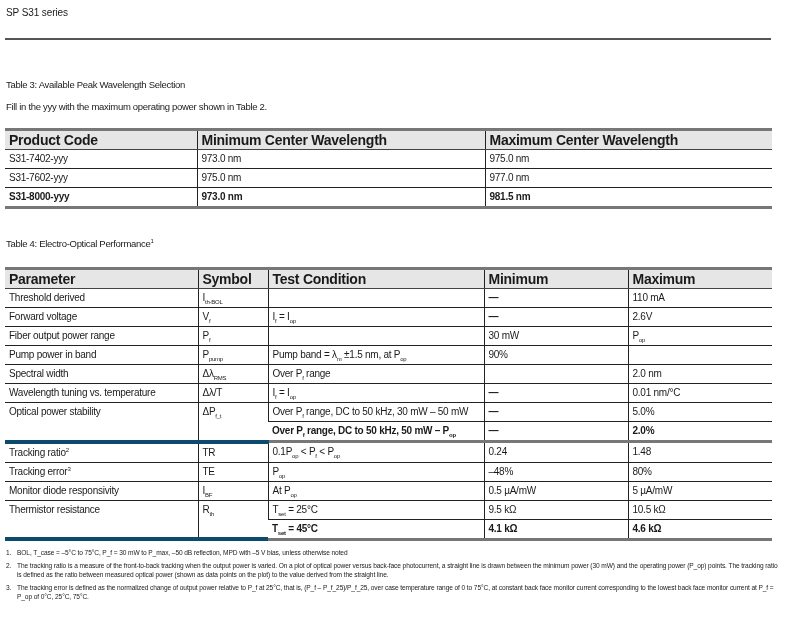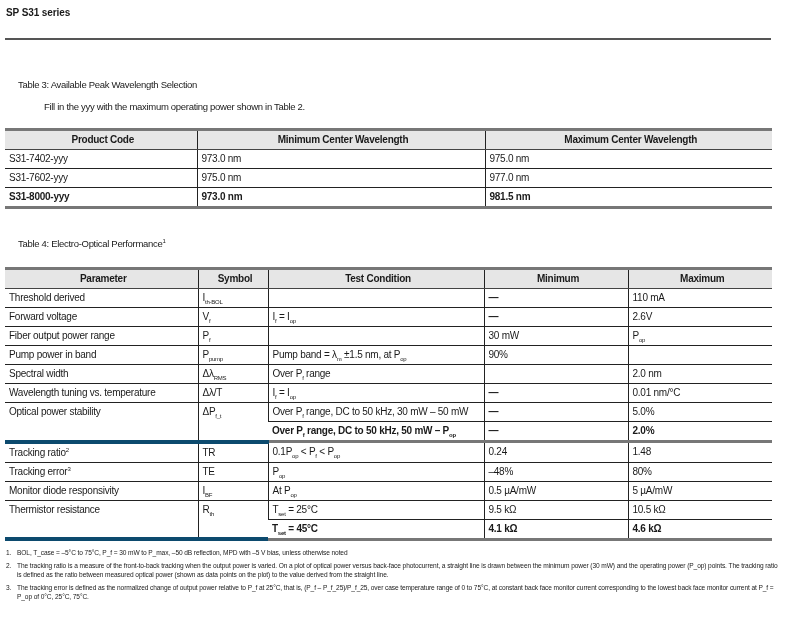--- a/index.html
+++ b/index.html
@@ -1,57 +1,57 @@
 <!DOCTYPE html>
 <html><head>
 <meta charset="utf-8">
 <style>
   html, body { margin: 0; padding: 0; background: #ffffff; }
   body {
     width: 787px; height: 618px; position: relative; overflow: hidden;
     font-family: "Liberation Sans", "DejaVu Sans", sans-serif;
     color: #1a1a1a;
   }
-  .series-title { position: absolute; left: 6px; top: 7px; font-size: 10px; letter-spacing: -0.1px; font-weight: bold; }
+  .series-title { position: absolute; left: 6px; top: 7px; font-size: 10px; letter-spacing: -0.1px; }
   .top-rule { position: absolute; left: 5px; top: 38px; width: 766px; height: 2px; background: #555; }
-  .caption { position: absolute; left: 18px; font-size: 9.5px; letter-spacing: -0.3px; }
+  .caption { position: absolute; left: 6px; font-size: 9.5px; letter-spacing: -0.3px; }
   table.spec {
     position: absolute; left: 5px; width: 767px;
     border-collapse: collapse; table-layout: fixed;
     font-size: 10px; letter-spacing: -0.25px;
   }
   table.spec th, table.spec td {
     padding: 0 0 0 4px; height: 18px; line-height: 18px;
     text-align: left; vertical-align: top; white-space: nowrap;
     border-bottom: 1px solid #222;
     border-left: 1px solid #222;
   }
   table.spec th:first-child, table.spec td:first-child { border-left: none; }
   table.spec thead th {
-    background: #e6e6e6; font-weight: bold; font-size: 10px;
-    border-top: 3px solid #777; border-bottom: 1px solid #444; text-align: center;
+    background: #e6e6e6; font-weight: bold; font-size: 14px;
+    border-top: 3px solid #777; border-bottom: 1px solid #444;
   }
   table.spec tr.group-end td { border-bottom: 3px solid #777; font-weight: bold; }
   table.spec td.span-cell { border-bottom: 4px solid #0c4a6e; }
   sub { font-size: 6px; vertical-align: -3px; line-height: 0; }
   sup { font-size: 6px; vertical-align: 4px; line-height: 0; }
   .dash { font-weight: bold; }
   .footnotes { position: absolute; left: 6px; top: 548px; width: 772px; font-size: 6.6px; line-height: 9px; letter-spacing: -0.1px; }
   .fn { display: flex; margin-bottom: 4px; }
   .fn-num { width: 11px; flex: none; }
   .fn-text { flex: 1; }
 </style>
 </head>
 <body>
 
 <div class="series-title">SP S31 series</div>
 <div class="top-rule"></div>
 
 <div class="caption" style="top:79px;">Table 3: Available Peak Wavelength Selection</div>
-<div class="caption" style="top:101px;margin-left:26px;">Fill in the yyy with the maximum operating power shown in Table 2.</div>
+<div class="caption" style="top:101px;">Fill in the yyy with the maximum operating power shown in Table 2.</div>
 
 <table class="spec" style="top:128px;">
   <colgroup>
       <col style="width:192px">
       <col style="width:288px">
       <col style="width:287px">
     </colgroup>
   <thead>
     <tr>
       <th>Product Code</th>

